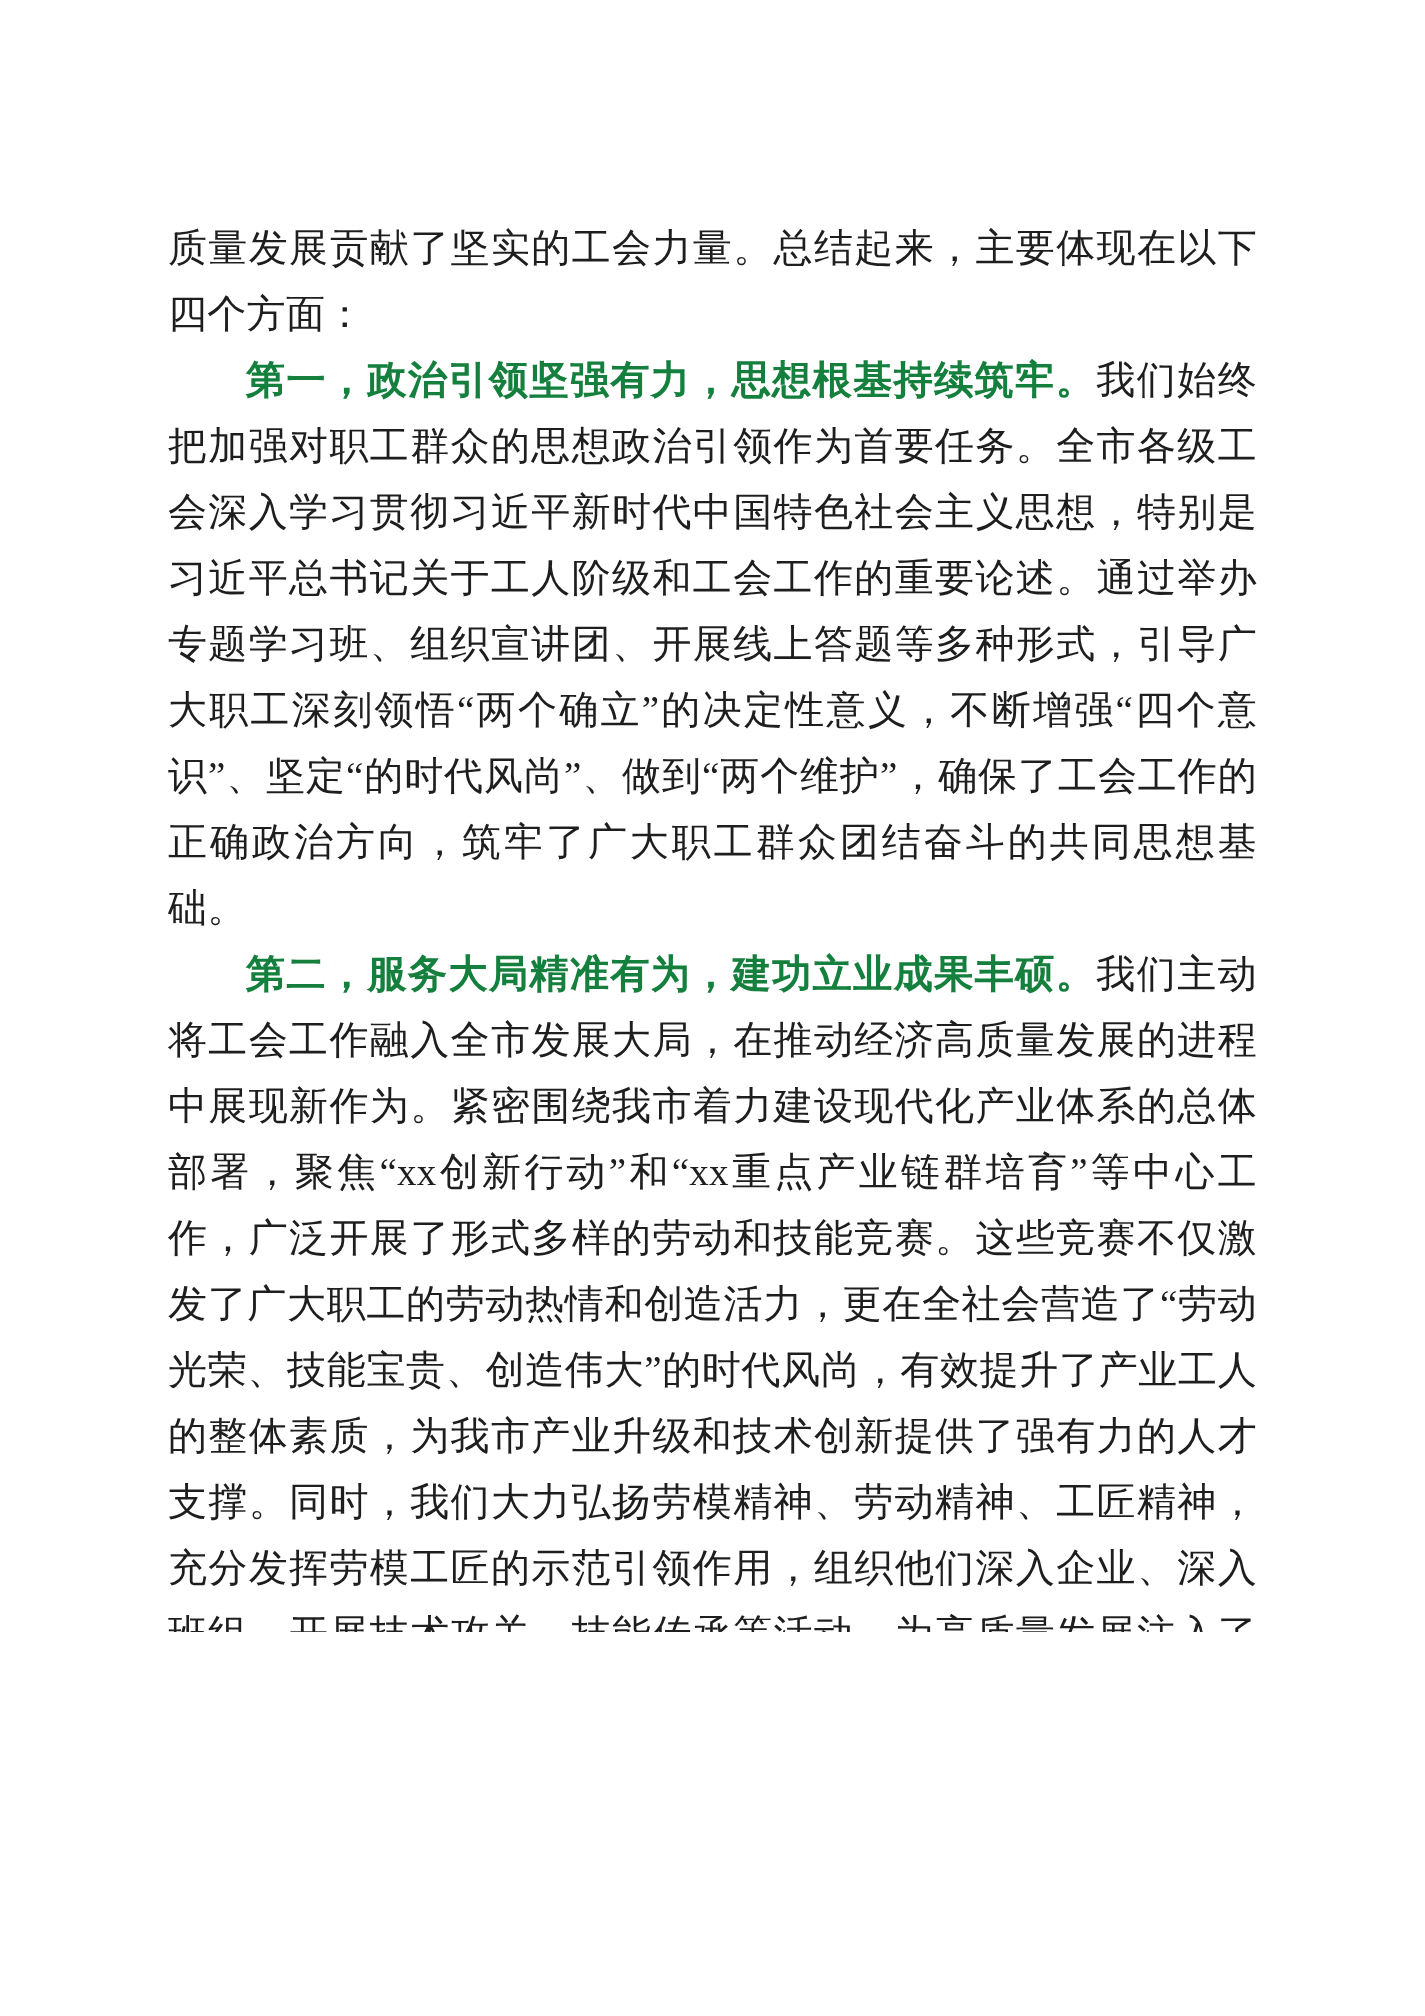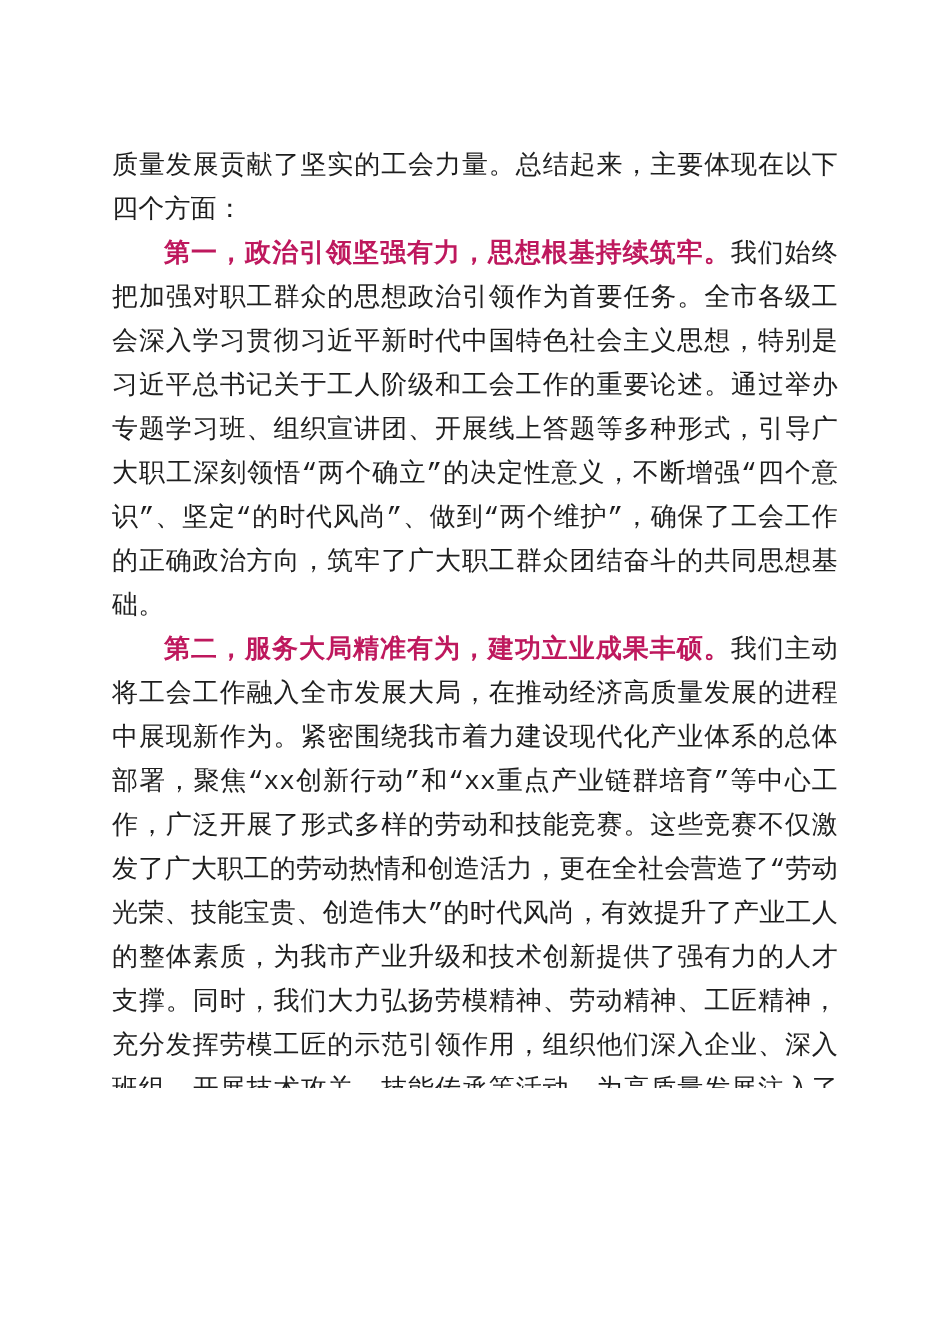--- a/index.html
+++ b/index.html
@@ -6,42 +6,42 @@
     margin: 0;
     padding: 0;
     background: #ffffff;
   }
   .page {
     position: relative;
     width: 950px;
     height: 1088px;
     background: #ffffff;
     overflow: hidden;
-    font-family: Liberation Mono, monospace;
+    font-family: Liberation Serif, serif;
   }
   .text-block {
     position: absolute;
     left: 112px;
     top: 144px;
     width: 726px;
     font-size: 26px;
     line-height: 44px;
     color: #1e1e1e;
     text-align: justify;
     letter-spacing: 0.2px;
   }
   p.para {
     margin: 0;
     padding: 0;
   }
   p.para.indent {
     text-indent: 2em;
   }
   .run { font-weight: normal; }
-  .run.bold { font-weight: bold; color: #be185d; }
+  .run.bold { font-weight: bold; color: #15803d; }
 </style>
 </head>
 <body>
 
 <div class="page">
   <div class="text-block">
       <p class="para"><span class="run">质量发展贡献了坚实的工会力量。总结起来，主要体现在以下四个方面：</span></p>
       <p class="para indent"><span class="run bold">第一，政治引领坚强有力，思想根基持续筑牢。</span><span class="run">我们始终把加强对职工群众的思想政治引领作为首要任务。全市各级工会深入学习贯彻习近平新时代中国特色社会主义思想，特别是习近平总书记关于工人阶级和工会工作的重要论述。通过举办专题学习班、组织宣讲团、开展线上答题等多种形式，引导广大职工深刻领悟“两个确立”的决定性意义，不断增强“四个意识”、坚定“的时代风尚”、做到“两个维护”，确保了工会工作的正确政治方向，筑牢了广大职工群众团结奋斗的共同思想基础。</span></p>
       <p class="para indent"><span class="run bold">第二，服务大局精准有为，建功立业成果丰硕。</span><span class="run">我们主动将工会工作融入全市发展大局，在推动经济高质量发展的进程中展现新作为。紧密围绕我市着力建设现代化产业体系的总体部署，聚焦“xx创新行动”和“xx重点产业链群培育”等中心工作，广泛开展了形式多样的劳动和技能竞赛。这些竞赛不仅激发了广大职工的劳动热情和创造活力，更在全社会营造了“劳动光荣、技能宝贵、创造伟大”的时代风尚，有效提升了产业工人的整体素质，为我市产业升级和技术创新提供了强有力的人才支撑。同时，我们大力弘扬劳模精神、劳动精神、工匠精神，充分发挥劳模工匠的示范引领作用，组织他们深入企业、深入班组，开展技术攻关、技能传承等活动，为高质量发展注入了源源不断的动力。</span></p>
     </div>

